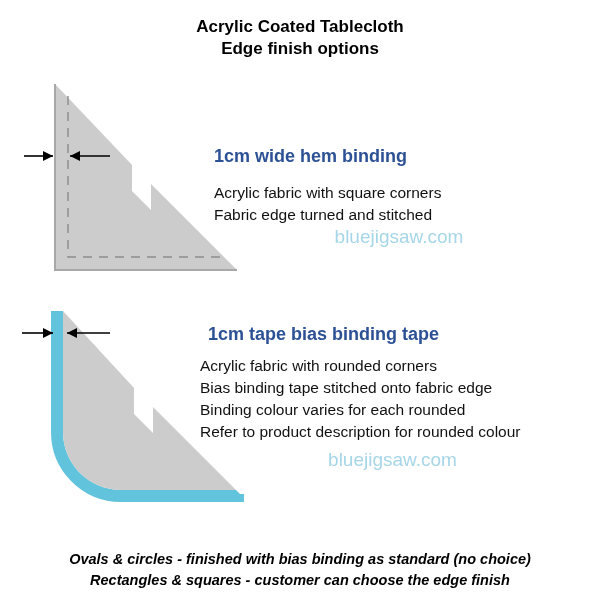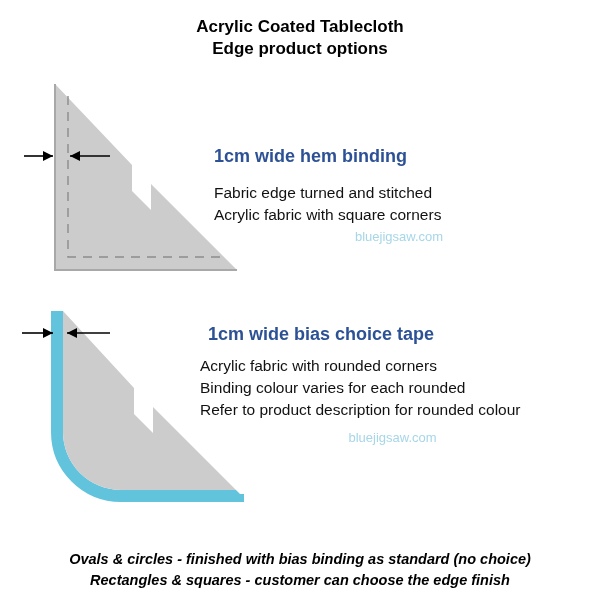--- a/index.html
+++ b/index.html
@@ -57,21 +57,21 @@
   .body-line {
     font-size: 15.5px;
     line-height: 22px;
     color: #111111;
     white-space: nowrap;
   }
   .body-block {
     position: absolute;
   }
   .watermark {
-    font-size: 13px;
+    font-size: 19px;
     color: #a6d6e8;
     text-align: center;
     line-height: 22px;
     white-space: nowrap;
   }
 
   
   .footer-block {
     position: absolute;
     left: 0;
@@ -89,21 +89,21 @@
     white-space: nowrap;
   }
 </style>
 </head>
 <body>
 
 <div class="stage">
 
   <div class="title-block">
     <div class="title-line">Acrylic Coated Tablecloth</div>
-    <div class="title-line">Edge product options</div>
+    <div class="title-line">Edge finish options</div>
   </div>
 
   <svg class="diagram" width="600" height="600" viewBox="0 0 600 600" style="pointer-events:none;">
 
     <polygon points="55,84 55,270 237,270 151,184 151,210 132,191 132,165" fill="#cccccc"></polygon>
 
     <path d="M55,84 L55,270 L237,270" fill="none" stroke="#a8a8a8" stroke-width="2"></path>
 
     <path d="M68,96 L68,257 L224,257" fill="none" stroke="#8c8c8c" stroke-width="1.4" stroke-dasharray="9 7"></path>
 
@@ -114,22 +114,22 @@
 
     <g>
       <line x1="70" y1="156" x2="110" y2="156" stroke="#000000" stroke-width="1.6"></line>
       <polygon points="70,156 80,151 80,161" fill="#000000"></polygon>
     </g>
   </svg>
 
   <div class="section-heading" style="left:214px; top:146px;">1cm wide hem binding</div>
 
   <div class="body-block" style="left:214px; top:182px; width:370px;">
+    <div class="body-line">Acrylic fabric with square corners</div>
     <div class="body-line">Fabric edge turned and stitched</div>
-    <div class="body-line">Acrylic fabric with square corners</div>
     <div class="watermark">bluejigsaw.com</div>
   </div>
 
   <svg class="diagram" width="600" height="600" viewBox="0 0 600 600" style="pointer-events:none;">
 
     <path d="M55,311
          L55,432
          A66,66 0 0 0 121,498
          L244,498
          L236,490
@@ -153,24 +153,25 @@
       <line x1="22" y1="333" x2="53" y2="333" stroke="#000000" stroke-width="1.6"></line>
       <polygon points="53,333 43,328 43,338" fill="#000000"></polygon>
     </g>
 
     <g>
       <line x1="67" y1="333" x2="110" y2="333" stroke="#000000" stroke-width="1.6"></line>
       <polygon points="67,333 77,328 77,338" fill="#000000"></polygon>
     </g>
   </svg>
 
-  <div class="section-heading" style="left:208px; top:324px;">1cm wide bias choice tape</div>
+  <div class="section-heading" style="left:208px; top:324px;">1cm tape bias binding tape</div>
 
   <div class="body-block" style="left:200px; top:355px; width:385px;">
     <div class="body-line">Acrylic fabric with rounded corners</div>
+    <div class="body-line">Bias binding tape stitched onto fabric edge</div>
     <div class="body-line">Binding colour varies for each rounded</div>
     <div class="body-line">Refer to product description for rounded colour</div>
     <div class="watermark" style="margin-top:6px;">bluejigsaw.com</div>
   </div>
 
   <div class="footer-block">
     <div class="footer-line">Ovals &amp; circles - finished with bias binding as standard (no choice)</div>
     <div class="footer-line">Rectangles &amp; squares - customer can choose the edge finish</div>
   </div>
 

